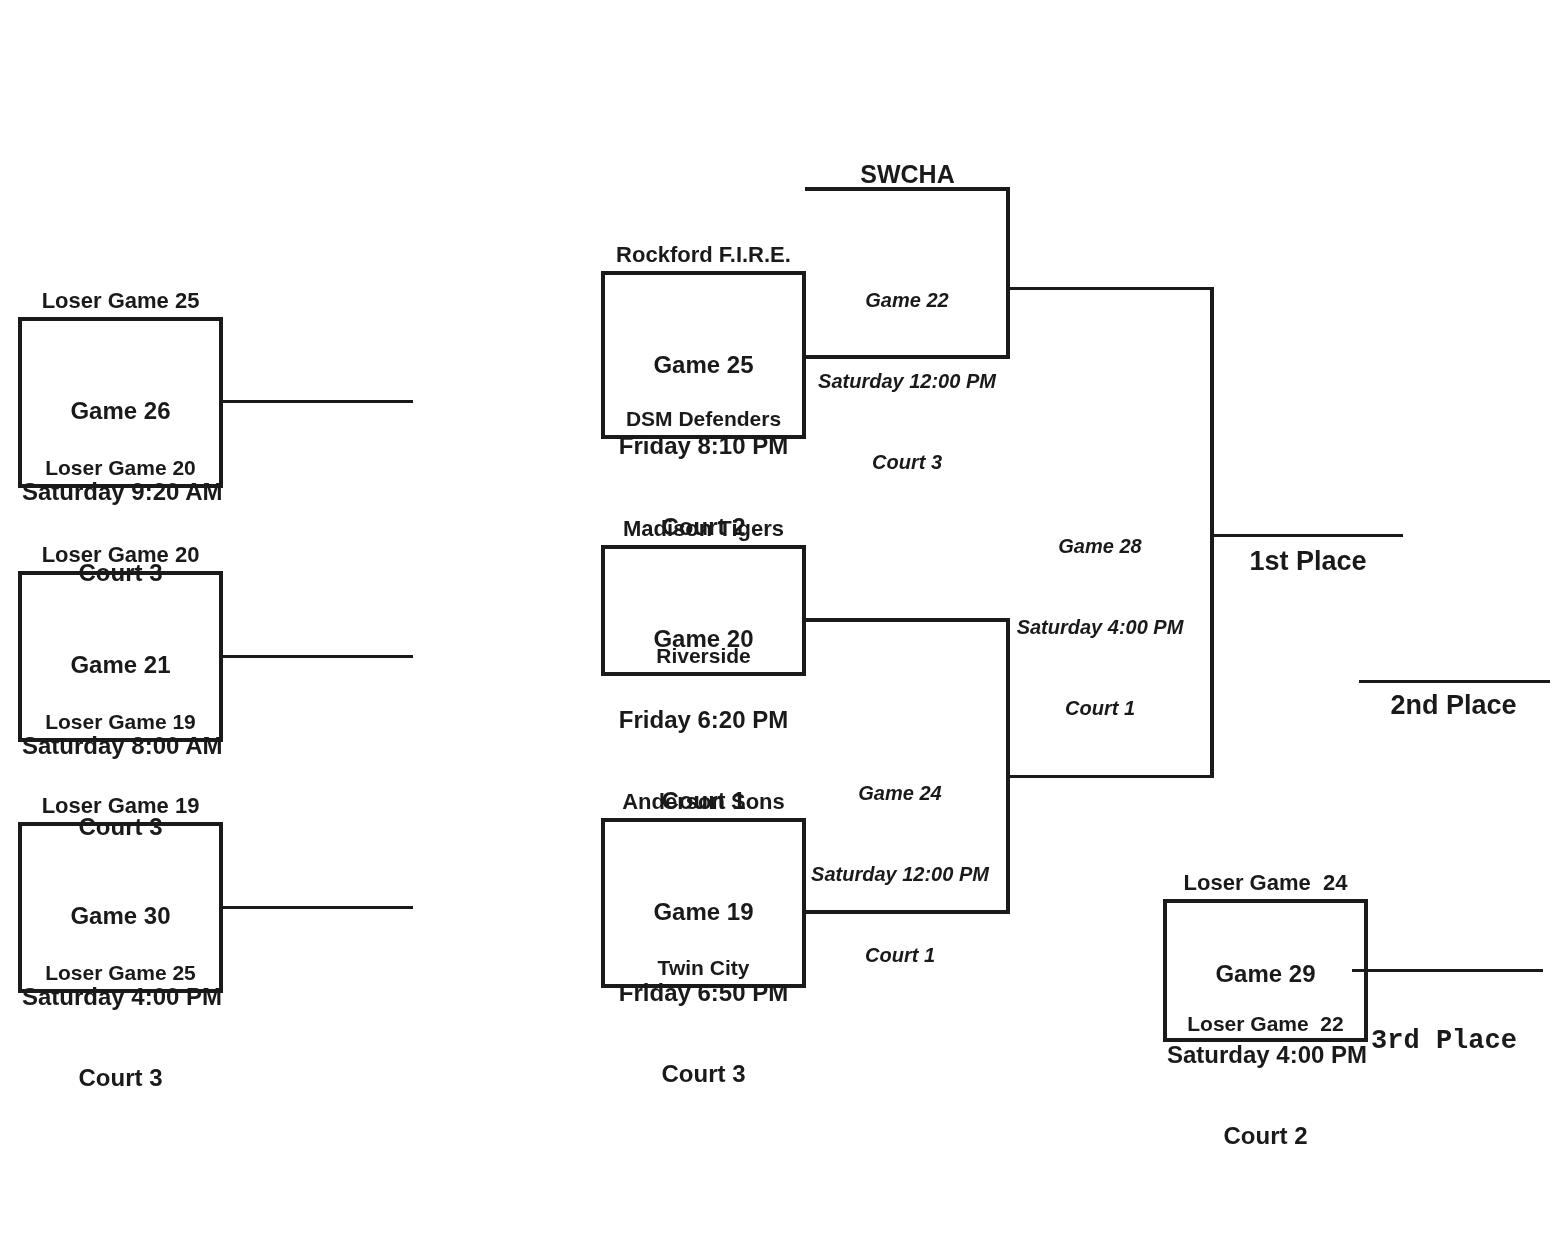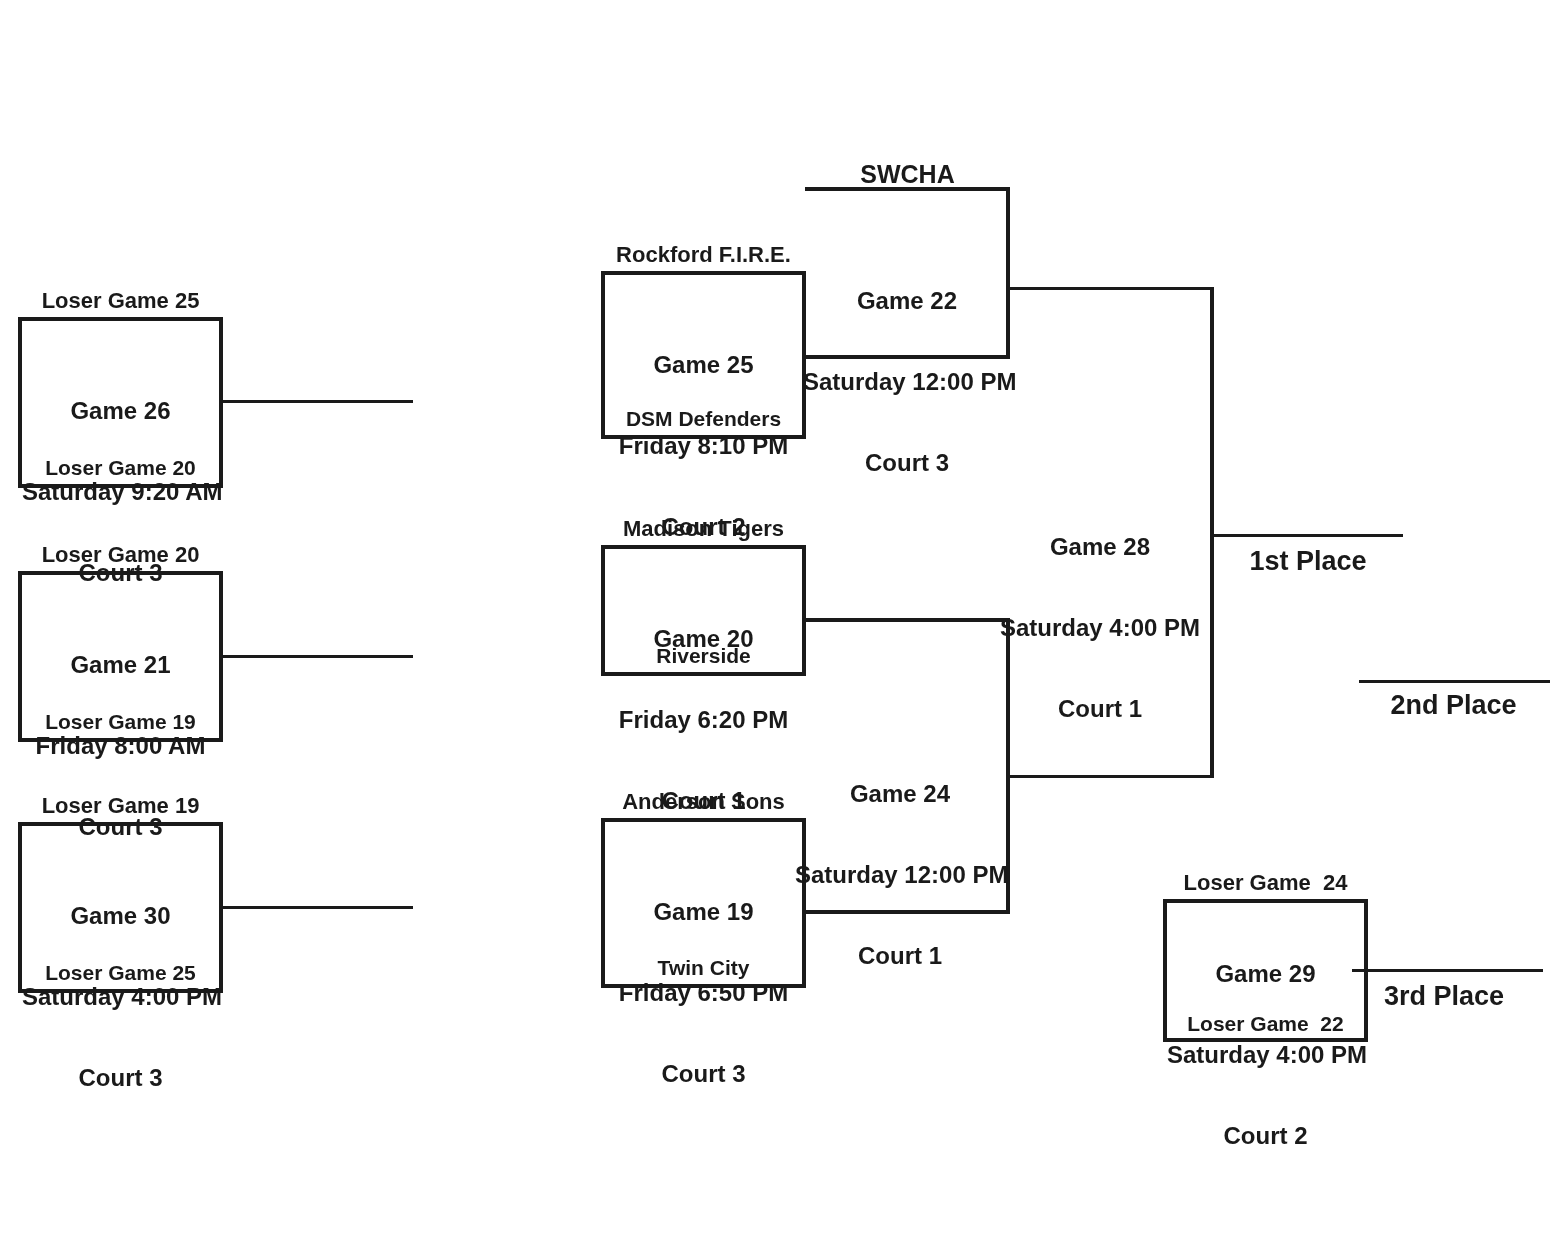--- a/index.html
+++ b/index.html
@@ -57,24 +57,25 @@
     font-size: 21px;
     font-weight: 700;
     white-space: pre;
   }
   .match-box.compact .match-info { top: 3px; }
   .match-box.compact .match-bottom-label { bottom: 2px; }
 
   .float-text {
     position: absolute;
     text-align: center;
-    font-size: 24px;
+    font-size: 20px;
     font-weight: 700;
     line-height: 27px;
     white-space: pre;
+    font-style: italic;
   }
   .seed-label {
     position: absolute;
     text-align: center;
     font-size: 25px;
     font-weight: 700;
     white-space: pre;
   }
   .place-label {
     position: absolute;
@@ -97,21 +98,21 @@
       <div>Court 3</div>
     </div>
     <div class="match-bottom-label">Loser Game 20</div>
   </div>
   <div class="line" style="left:223px; top:400px; width:190px; height:3px;"></div>
 
   <div class="match-box" style="left:18px; top:571px; height:171px;">
     <div class="match-top-label">Loser Game 20</div>
     <div class="match-info">
       <div>Game 21</div>
-      <div>Friday 8:00 AM</div>
+      <div>Saturday 8:00 AM</div>
       <div>Court 3</div>
     </div>
     <div class="match-bottom-label">Loser Game 19</div>
   </div>
   <div class="line" style="left:223px; top:655px; width:190px; height:3px;"></div>
 
   <div class="match-box" style="left:18px; top:822px; height:171px;">
     <div class="match-top-label">Loser Game 19</div>
     <div class="match-info">
       <div>Game 30</div>
@@ -188,15 +189,15 @@
   <div class="match-box compact" style="left:1147px; top:899px; height:143px;margin-left:16px;">
     <div class="match-top-label">Loser Game  24</div>
     <div class="match-info">
       <div>Game 29</div>
       <div>Saturday 4:00 PM</div>
       <div>Court 2</div>
     </div>
     <div class="match-bottom-label">Loser Game  22</div>
   </div>
   <div class="line" style="left:1352px; top:969px; width:191px; height:3px;"></div>
-  <div class="place-label" style="left:1364px; top:981px; width:160px;">3rd Place</div>
+  <div class="place-label" style="left:1364px; top:1026px; width:160px;font-family:Liberation Mono, monospace;">3rd Place</div>
 
 </div>
 
 </body></html>

